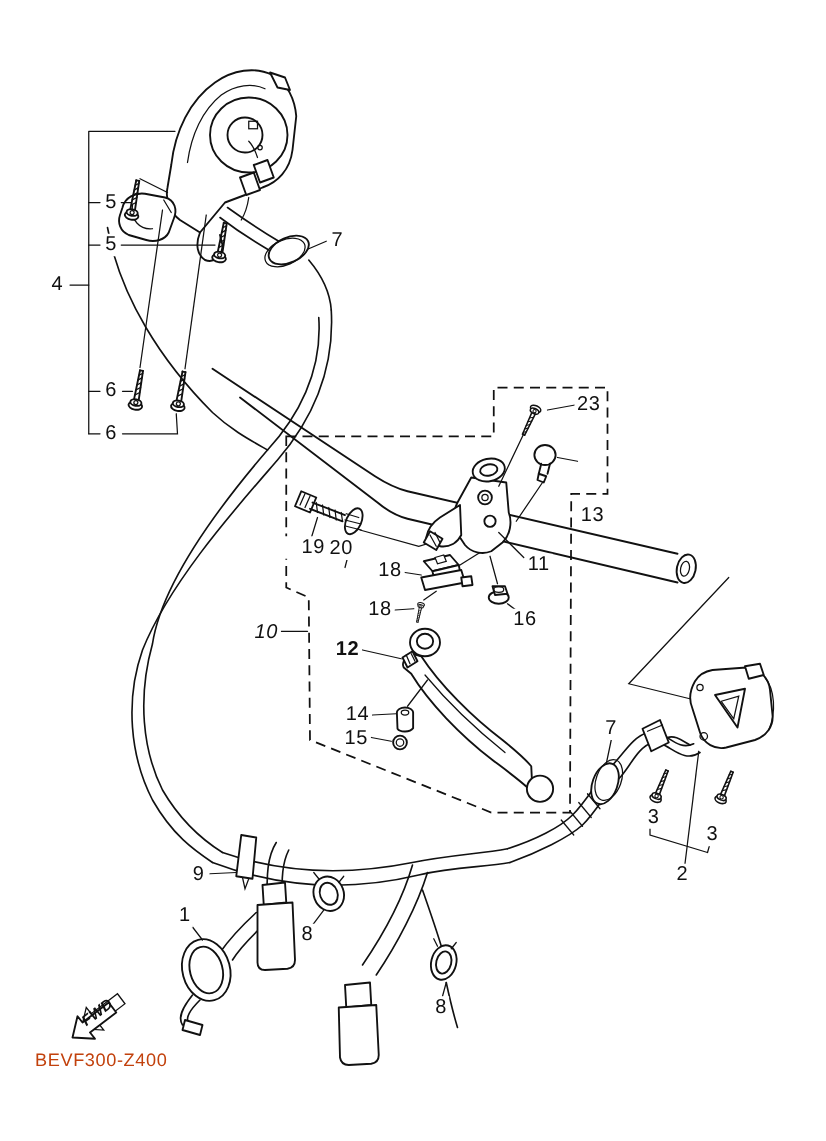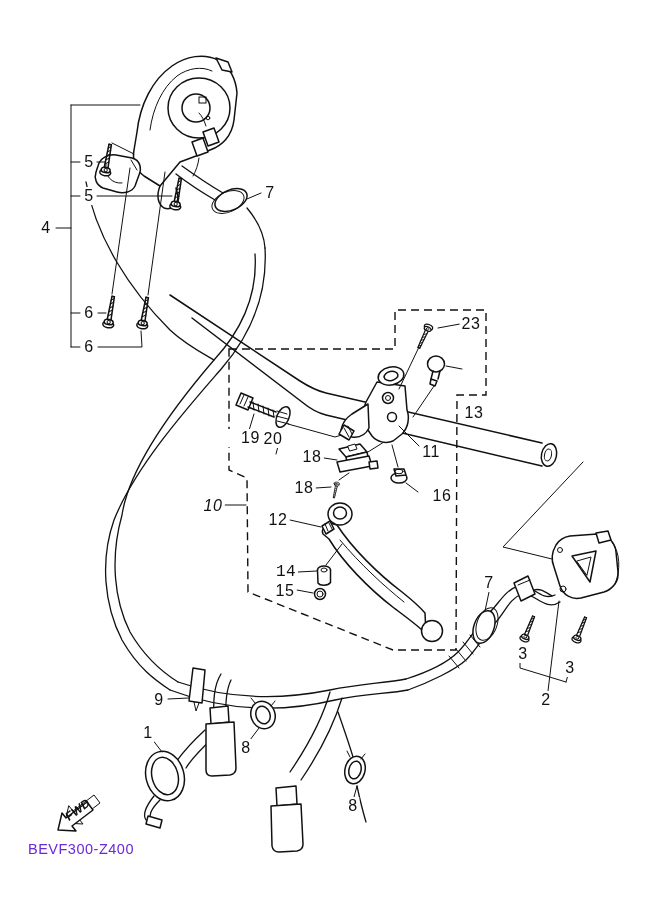--- a/index.html
+++ b/index.html
@@ -6,21 +6,21 @@
   .stage{position:relative;width:661px;height:913px;background:#fff;overflow:hidden;
          font-family:"Liberation Sans",sans-serif;}
   .stage svg{position:absolute;left:0;top:0;}
   svg .ln{stroke:#111;stroke-width:1.5;fill:none;stroke-linecap:round;stroke-linejoin:round;}
   svg .thin{stroke:#111;stroke-width:1;fill:none;stroke-linecap:round;}
   svg .cable{stroke:#111;stroke-width:1.3;fill:none;stroke-linecap:round;}
   svg .fillw{fill:#fff;}
   svg .dash{stroke:#111;stroke-width:1.4;fill:none;stroke-dasharray:8 5;stroke-linejoin:miter;}
   .callout{position:absolute;transform:translate(-50%,-50%);font-size:16px;line-height:18px;
            color:#111;background:#fff;padding:0 2px;letter-spacing:.5px;}
-  .part-code{position:absolute;left:28px;top:841px;font-size:14.5px;color:#6d28d9;letter-spacing:.5px;}
+  .part-code{position:absolute;left:28px;top:841px;font-size:14.5px;color:#c2410c;letter-spacing:.5px;}
   svg text{font-family:"Liberation Sans",sans-serif;fill:#111;stroke:none;}
 </style>
 </head>
 <body>
 
 <div class="stage">
   <svg width="661" height="913" viewBox="0 0 661 913">
     <defs>
       <g id="machine-screw">
         <ellipse cx="0" cy="-1.5" rx="5.5" ry="3.2" class="ln fillw"></ellipse>
@@ -317,25 +317,25 @@
       <div class="callout" style="left: 89px; top: 196px;">5</div>
       <div class="callout" style="left: 89px; top: 313px;">6</div>
       <div class="callout" style="left: 89px; top: 347px;">6</div>
       <div class="callout" style="left: 270px; top: 193px;">7</div>
       <div class="callout" style="left: 489px; top: 583px;">7</div>
       <div class="callout" style="left: 246px; top: 748px;">8</div>
       <div class="callout" style="left: 353px; top: 806px;">8</div>
       <div class="callout" style="left: 159px; top: 700px;">9</div>
       <div class="callout" style="left: 213px; top: 506px; font-style: italic;">10</div>
       <div class="callout" style="left: 431px; top: 452px;">11</div>
-      <div class="callout" style="left: 278px; top: 520px;">12</div>
+      <div class="callout" style="left: 278px; top: 520px; font-weight: bold;">12</div>
       <div class="callout" style="left: 474px; top: 369px; margin-top: 44px;">13</div>
-      <div class="callout" style="left: 286px; top: 572px; font-family: Liberation Mono, monospace;">14</div>
+      <div class="callout" style="left: 286px; top: 572px;">14</div>
       <div class="callout" style="left: 285px; top: 591px; text-align: right;">15</div>
-      <div class="callout" style="left: 442px; top: 496px;">16</div>
+      <div class="callout" style="left: 420px; top: 496px;">16</div>
       <div class="callout" style="left: 312px; top: 457px;">18</div>
       <div class="callout" style="left: 304px; top: 488px;">18</div>
       <div class="callout" style="left: 241px; top: 438px; padding-left: 21px;">19</div>
       <div class="callout" style="left: 273px; top: 439px;">20</div>
       <div class="callout" style="left: 471px; top: 324px;">23</div>
     </div>
 
   <div class="part-code">BEVF300-Z400</div>
 </div>
 

